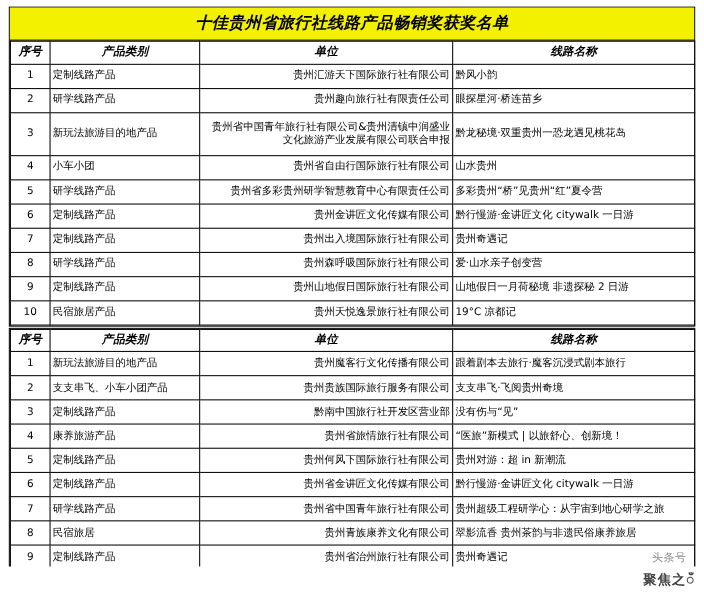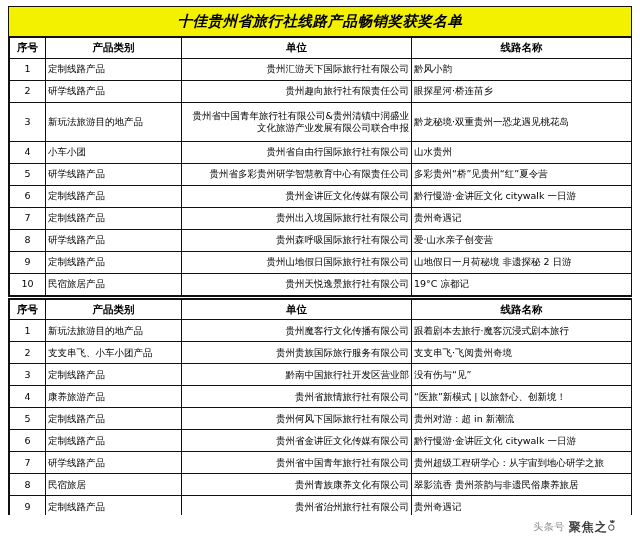--- a/index.html
+++ b/index.html
@@ -55,20 +55,21 @@
     line-height: 1.25;
     padding: 2px 2px;
     vertical-align: middle;
     word-break: break-all;
   }
   table.doc th {
     font-weight: bold;
     text-align: center;
     font-size: 10.5px;
     padding: 3px 2px;
+    font-style: italic;
   }
   
   col.c-idx { width: 36px; }
   col.c-cat { width: 136px; }
   col.c-org { width: 230px; }
   col.c-line { width: 220px; }
 
   td.idx { text-align: center; }
   td.cat { text-align: left; }
   td.org { text-align: right; padding-left: 4px; }
@@ -80,25 +81,26 @@
   .footer {
     position: absolute;
     left: 0;
     bottom: 0;
     width: 640px;
     height: 24px;
     background: #ffffff;
   }
   .footer-inner {
     position: absolute;
-    right: 24px;
+    right: 8px;
     bottom: 3px;
     display: flex;
     align-items: center;
     gap: 4px;
+    flex-direction: column;
   }
   .toutiao-mark {
     font-size: 10px;
     color: #888888;
     letter-spacing: 0.5px;
   }
   .author-name {
     font-size: 12px;
     color: #404040;
     font-weight: bold;

